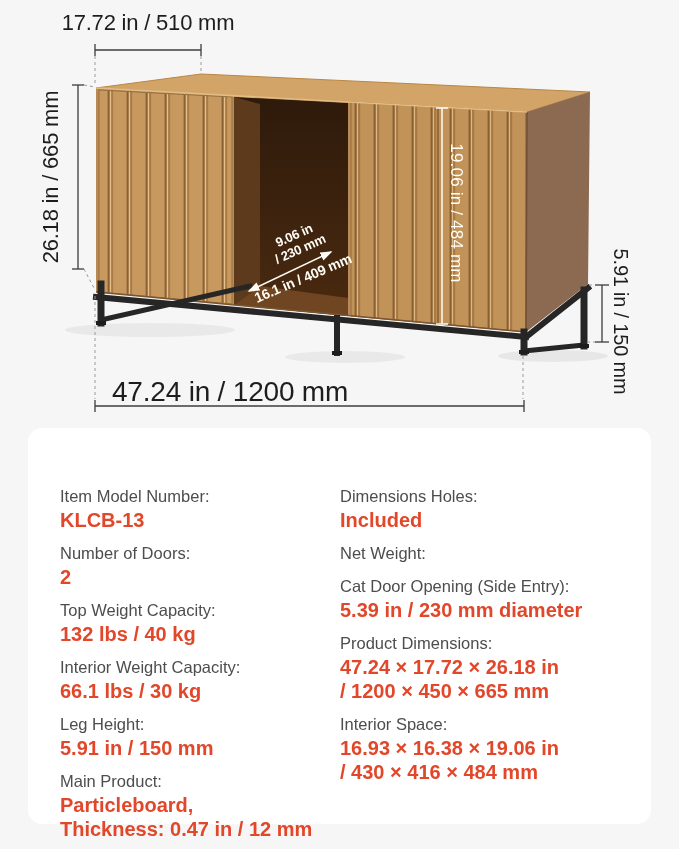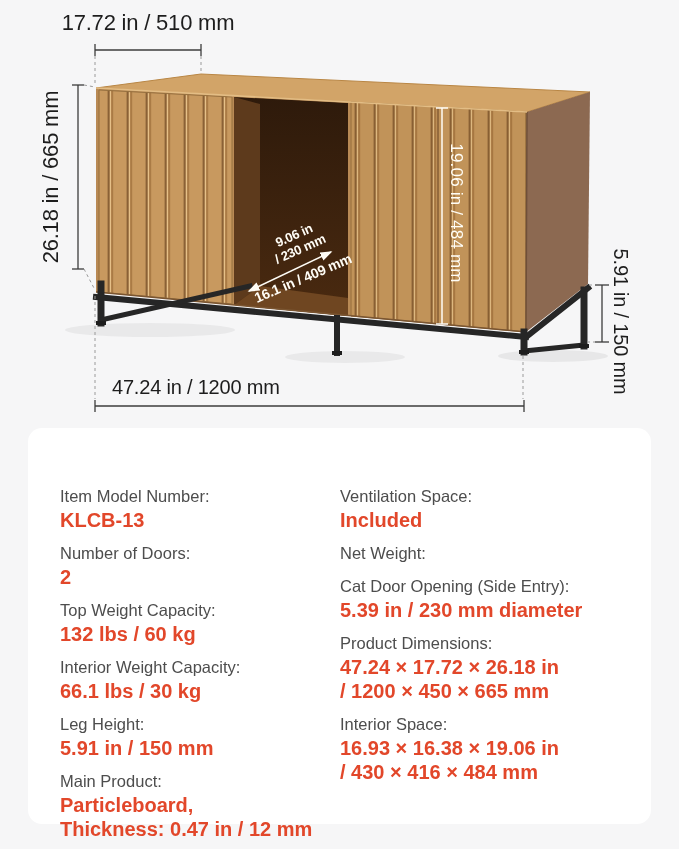--- a/index.html
+++ b/index.html
@@ -10,21 +10,21 @@
   }
   
   .figure{position:absolute;left:0;top:0;width:679px;height:430px;}
   .figure svg{position:absolute;left:0;top:0;display:block;}
   .dim{
     position:absolute;color:#1d1d1d;white-space:nowrap;
     font-size:22px;letter-spacing:-0.2px;text-align:center;
   }
   .dim-top{left:38px;top:10px;width:220px;}
   .dim-left{left:-59px;top:164px;width:220px;transform:rotate(-90deg);}
-  .dim-bottom{left:112px;top:376px;width:220px;font-size:20px;text-align:left;}
+  .dim-bottom{left:112px;top:376px;width:220px;font-size:28px;text-align:left;}
   .dim-right{left:535px;top:310px;width:170px;font-size:20px;transform:rotate(90deg);}
   .dim-door{
     left:358px;top:203px;width:196px;transform:rotate(90deg);
     color:#fffdf6;font-size:17px;letter-spacing:0.2px;
   }
   .dim-depth{
     left:255px;top:227px;width:84px;transform:rotate(-24deg);
     color:#fffdf6;font-size:13px;font-weight:700;line-height:15px;
   }
   .dim-openw{
@@ -168,40 +168,40 @@
       <div class="spec-item">
         <div class="spec-label">Item Model Number:</div>
         <div class="spec-value">KLCB-13</div>
       </div>
       <div class="spec-item">
         <div class="spec-label">Number of Doors:</div>
         <div class="spec-value">2</div>
       </div>
       <div class="spec-item">
         <div class="spec-label">Top Weight Capacity:</div>
-        <div class="spec-value">132 lbs / 60 kg</div>
+        <div class="spec-value">132 lbs / 40 kg</div>
       </div>
       <div class="spec-item">
         <div class="spec-label">Interior Weight Capacity:</div>
         <div class="spec-value">66.1 lbs / 30 kg</div>
       </div>
       <div class="spec-item">
         <div class="spec-label">Leg Height:</div>
         <div class="spec-value">5.91 in / 150 mm</div>
       </div>
       <div class="spec-item">
         <div class="spec-label">Main Product:</div>
         <div class="spec-value">Particleboard,</div>
         <div class="spec-value">Thickness: 0.47 in / 12 mm</div>
       </div>
     </div>
 
     <div class="spec-col col-right">
       <div class="spec-item">
-        <div class="spec-label">Ventilation Space:</div>
+        <div class="spec-label">Dimensions Holes:</div>
         <div class="spec-value">Included</div>
       </div>
       <div class="spec-item">
         <div class="spec-label">Net Weight:</div>
       </div>
       <div class="spec-item">
         <div class="spec-label">Cat Door Opening (Side Entry):</div>
         <div class="spec-value">5.39 in / 230 mm diameter</div>
       </div>
       <div class="spec-item">

